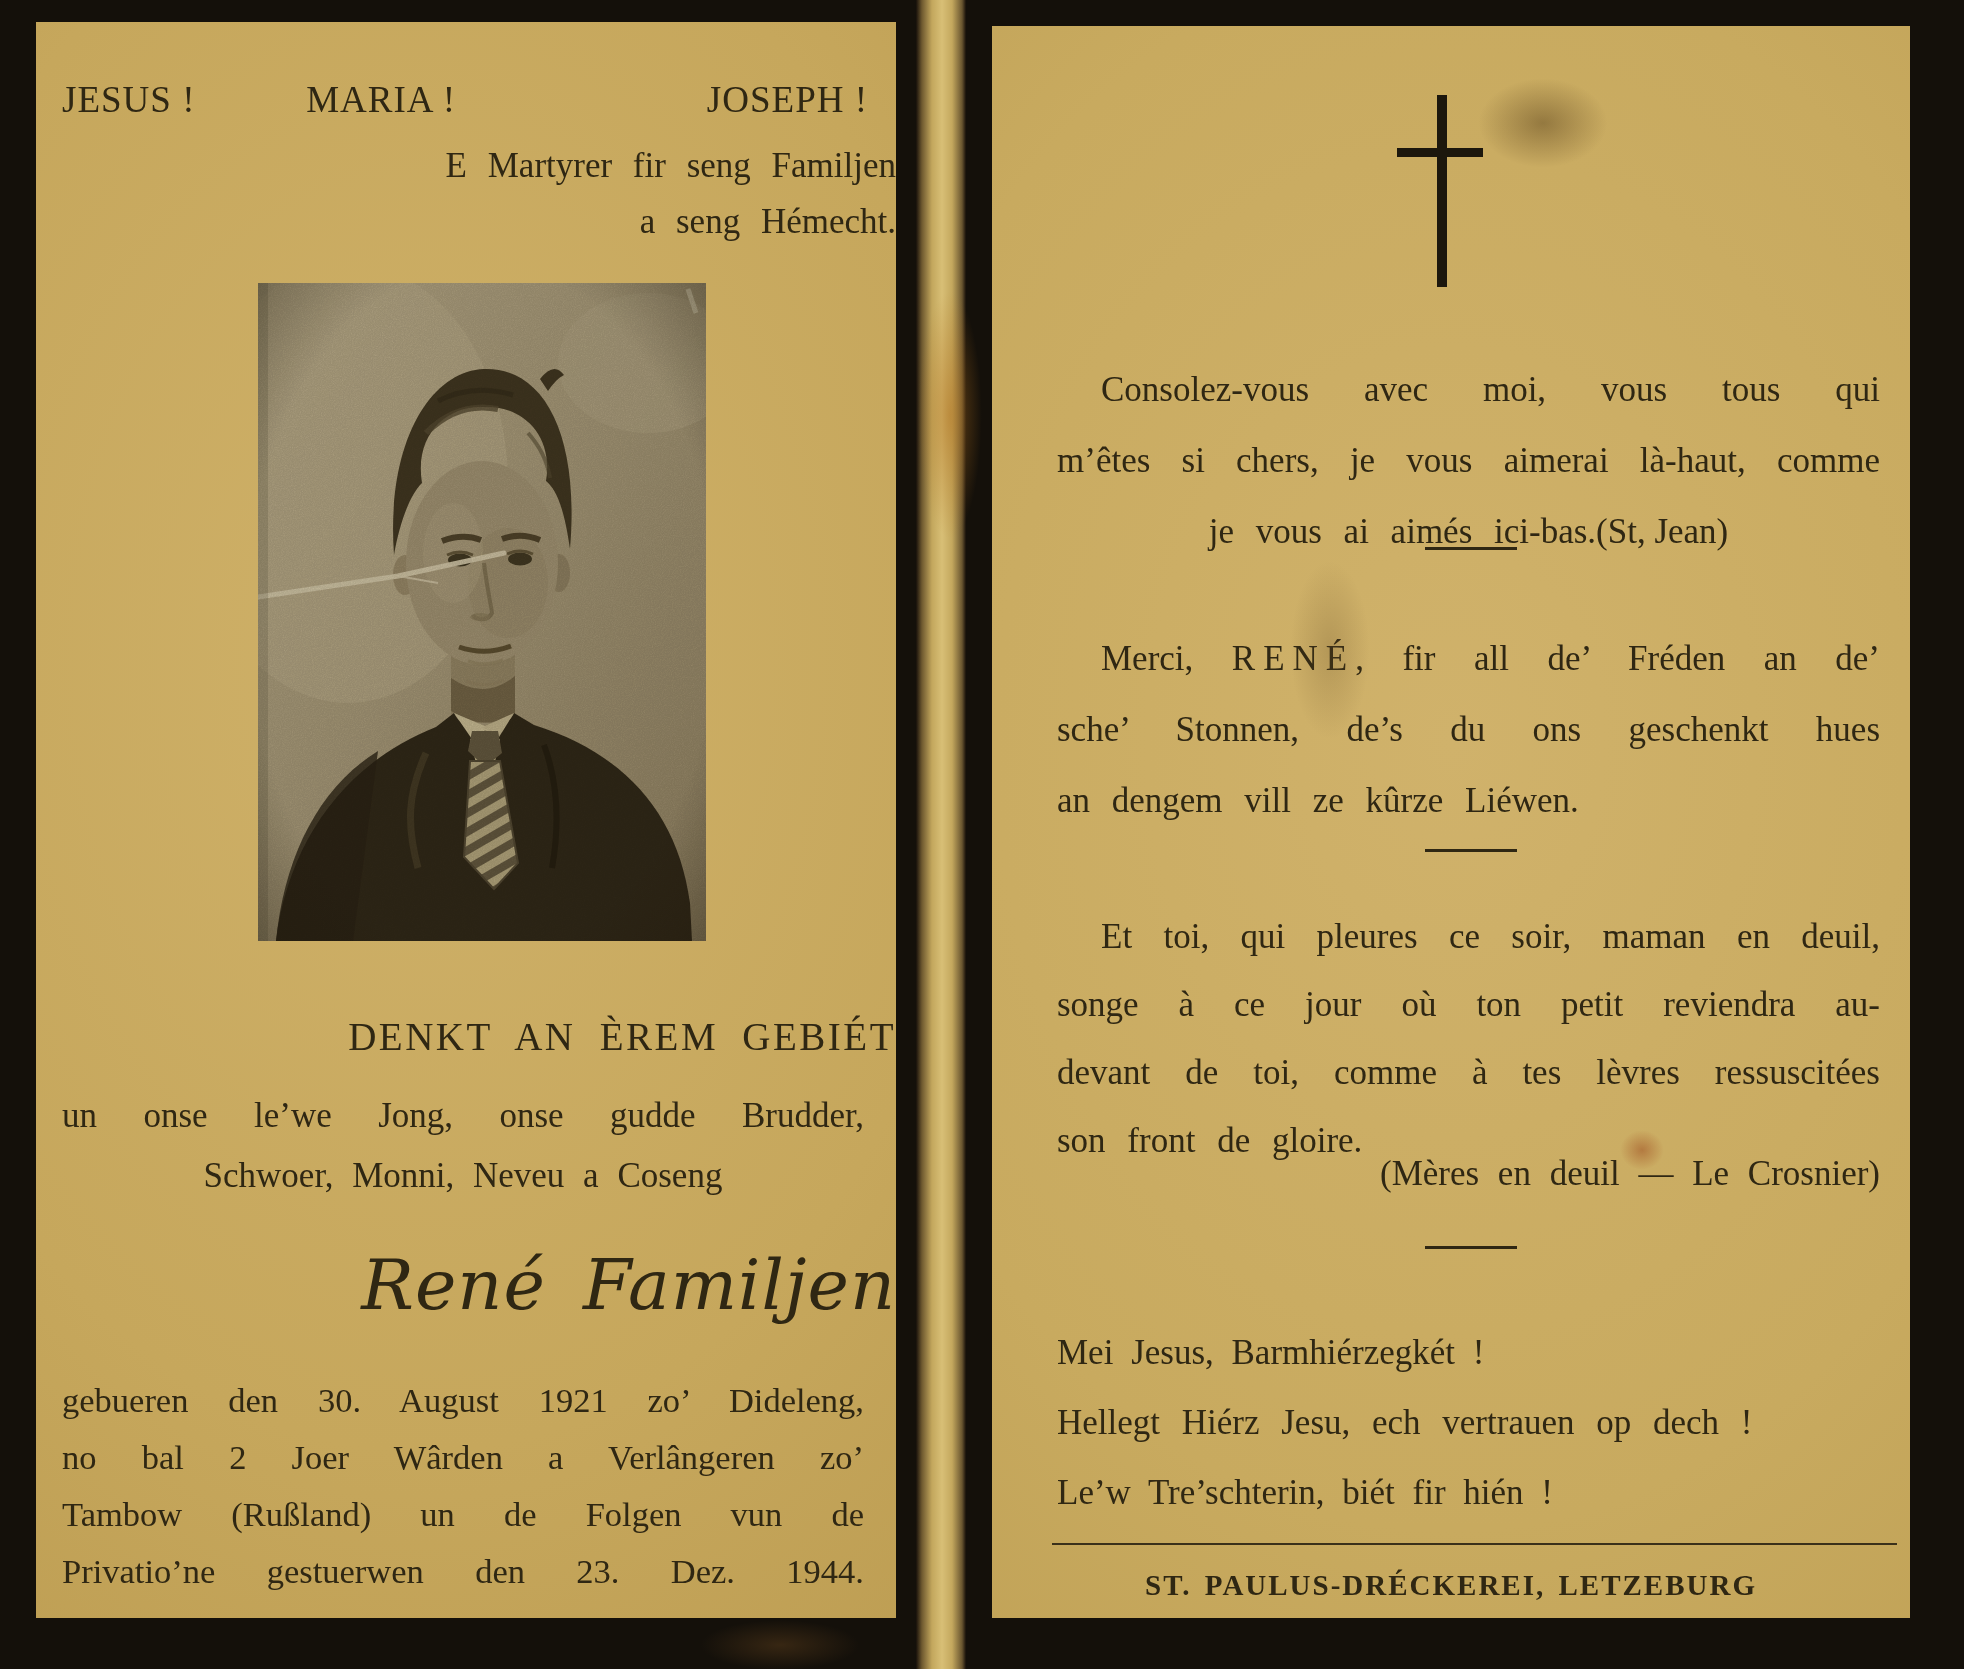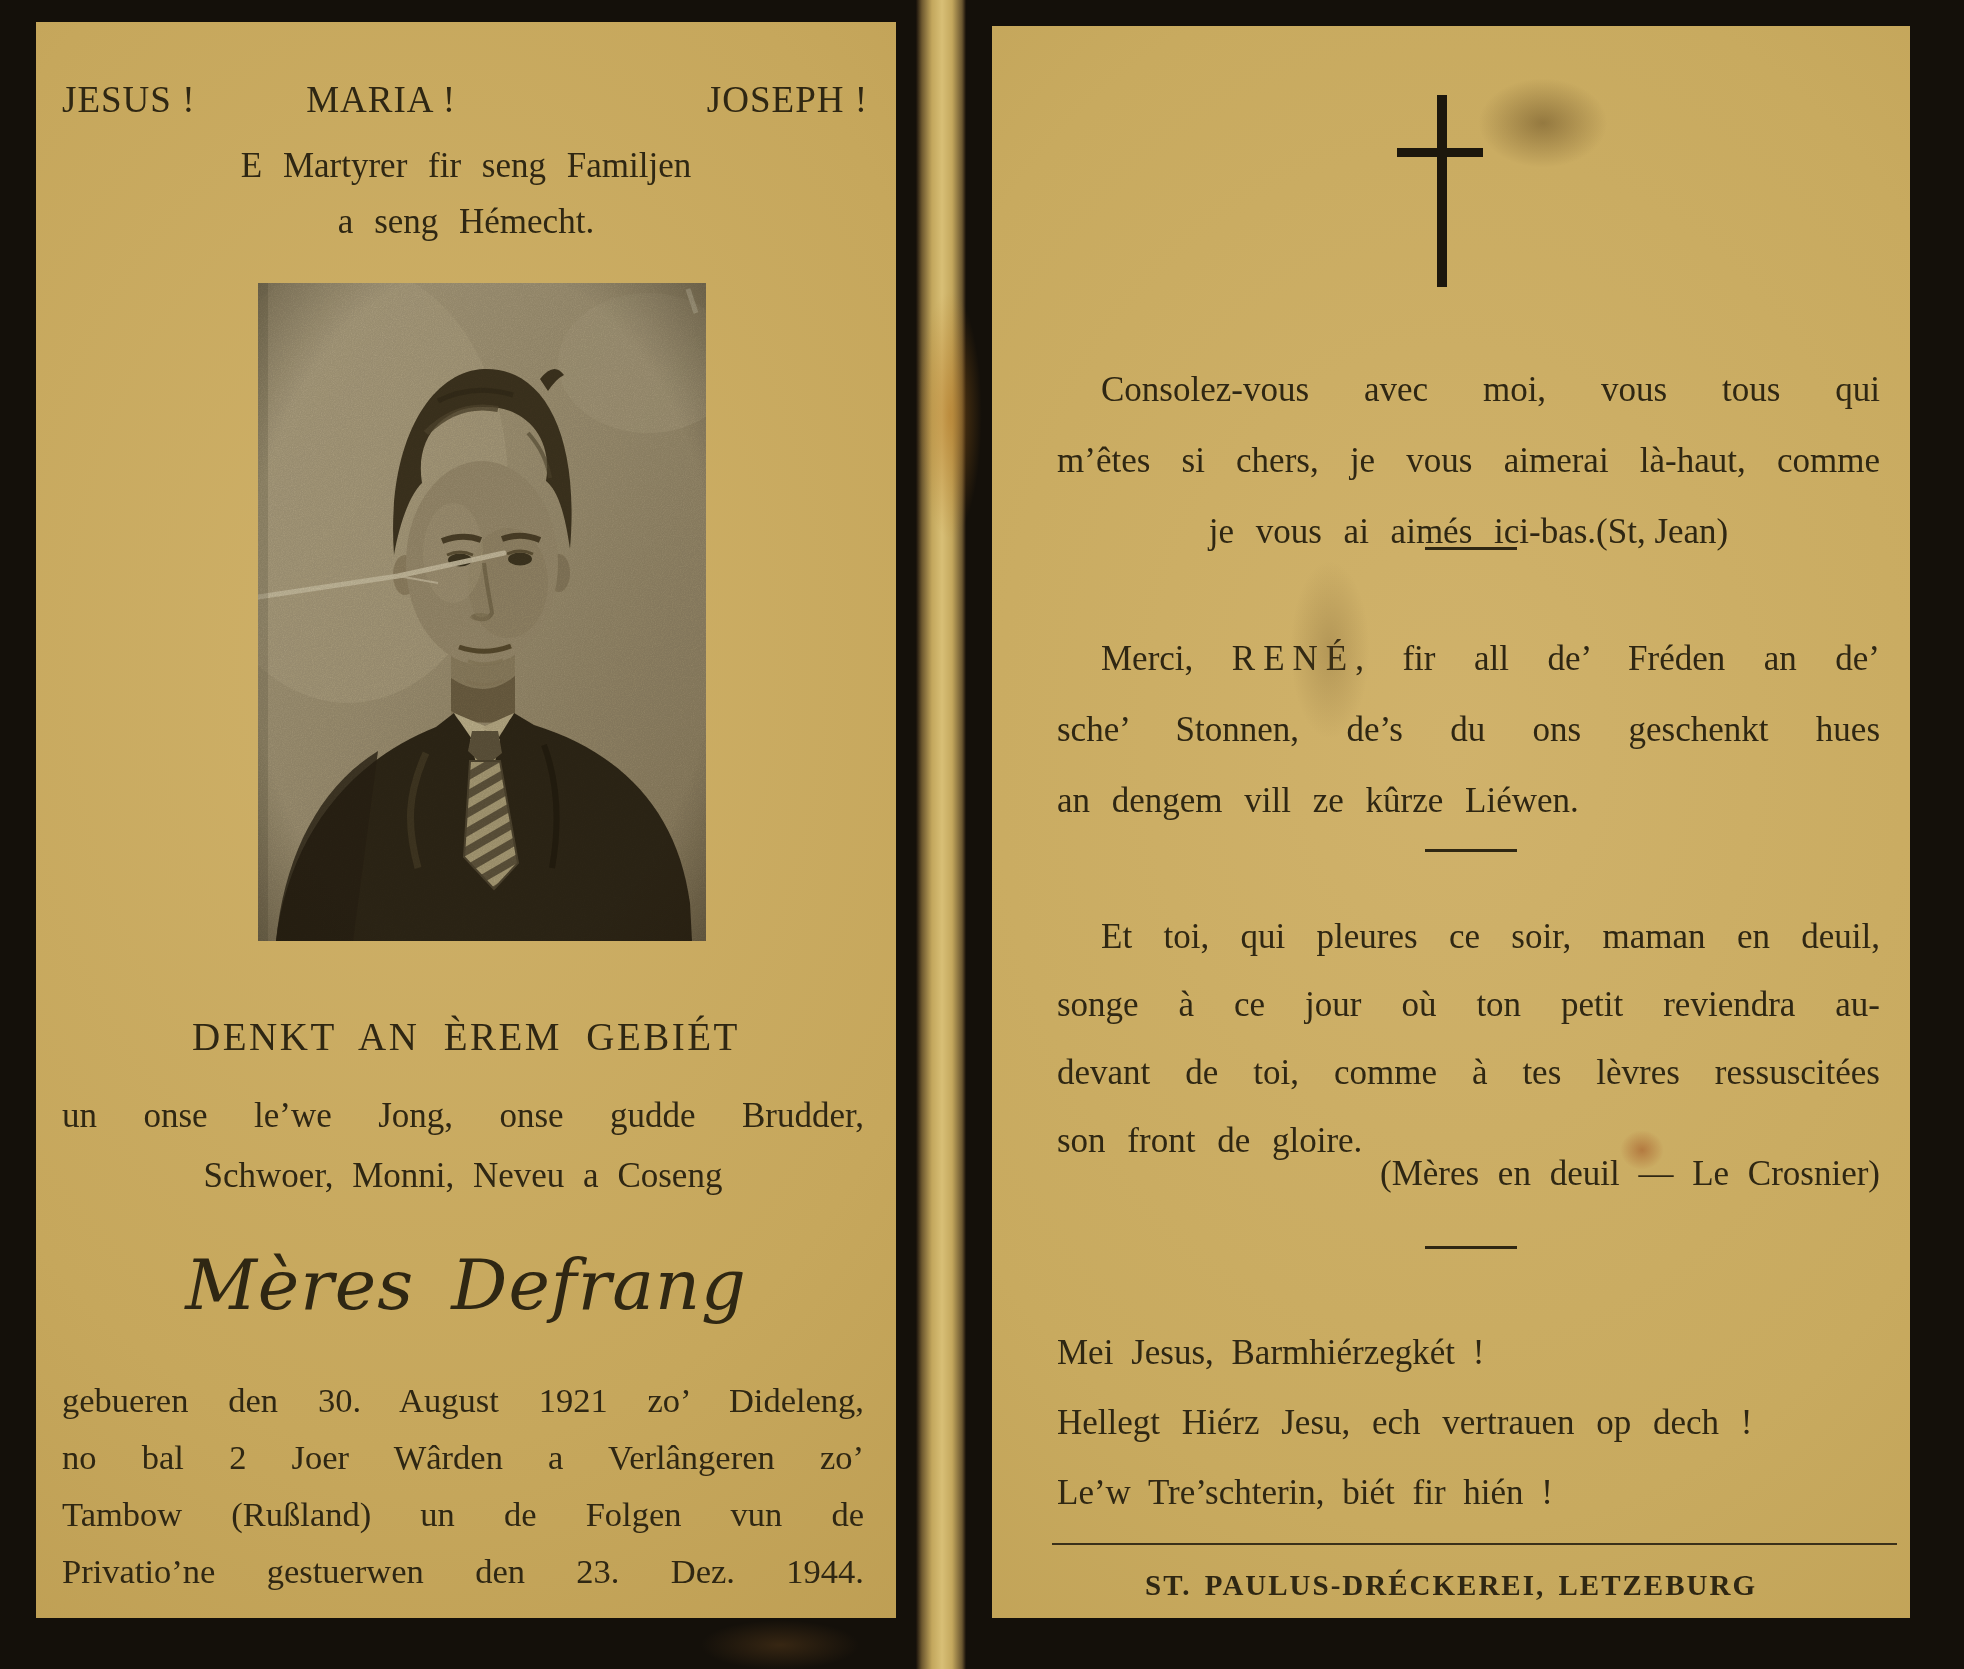--- a/index.html
+++ b/index.html
@@ -13,21 +13,21 @@
     background:radial-gradient(120% 90% at 45% 40%, #cfb169 0%, #c6a75c 55%, #b9994e 100%);}
   .paper-right{left:30px;top:26px;width:918px;height:1592px;
     background:radial-gradient(120% 90% at 50% 45%, #d0b26b 0%, #c8aa5f 55%, #bb9c50 100%);}
   .gutter{position:absolute;left:916px;top:0;width:50px;height:1669px;z-index:5;
     background:linear-gradient(90deg,#17100a 0%,#6f5a30 12%,#c3a75d 32%,#d8bf76 52%,#c4a85e 72%,#6a5630 92%,#17100a 100%);}
   .stain{position:absolute;border-radius:50%;pointer-events:none;z-index:6;}
 
   
   .abs{position:absolute;}
   .just{text-align:justify;text-align-last:justify;}
-  .center{text-align:center;}
+  .center{text-align:right;}
   .line{white-space:nowrap;}
   .jline{white-space:normal;}
   .flexline{display:flex;justify-content:center;white-space:nowrap;}
 
   
   .inv-row{left:26px;right:28px;top:56px;display:flex;justify-content:space-between;
            font-size:37px;letter-spacing:1px;}
   .inv-maria{position:relative;left:-70px;}
   .dedication{left:0;right:0;top:116px;font-size:35px;line-height:56px;word-spacing:12px;}
   .photo{left:222px;top:261px;width:448px;height:658px;}
@@ -148,21 +148,21 @@
         </svg>
       </div>
 
       <div class="abs heading center line">DENKT AN ÈREM GEBIÉT</div>
 
       <div class="abs relations">
         <div class="jline just">un onse le’we Jong, onse gudde Brudder,</div>
         <div class="l2 line">Schwoer, Monni, Neveu a Coseng</div>
       </div>
 
-      <div class="abs name center line">Mères Defrang</div>
+      <div class="abs name center line">René Familjen</div>
 
       <div class="abs bio">
         <div class="jline just">gebueren den 30. August 1921 zo’ Dideleng,</div>
         <div class="jline just">no bal 2 Joer Wârden a Verlângeren zo’</div>
         <div class="jline just">Tambow (Rußland) un de Folgen vun de</div>
         <div class="jline just">Privatio’ne gestuerwen den 23. Dez. 1944.</div>
       </div>
 
     </div>
   </div>

